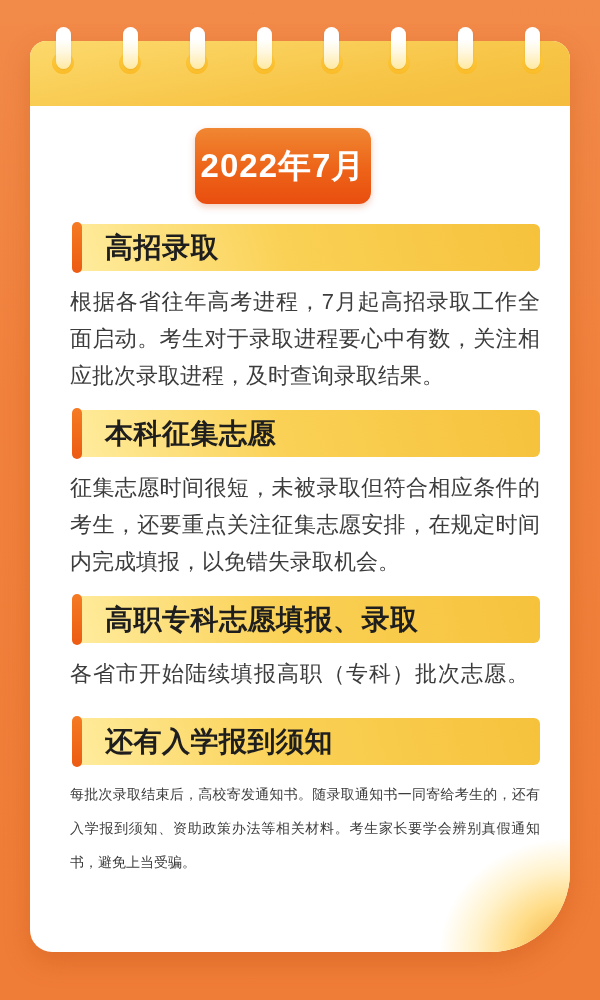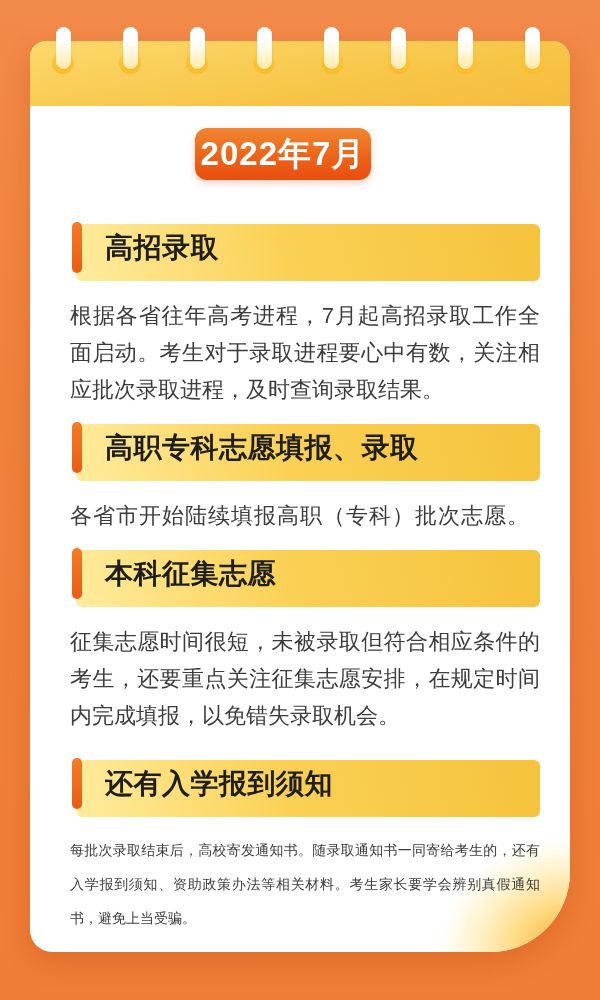--- a/index.html
+++ b/index.html
@@ -36,36 +36,36 @@
     background: radial-gradient(circle at 50% 35%, #FFD95A 0%, #FBBE2A 70%, #F6AE1C 100%);
   }
   .ring-pin {
     position: absolute; left: 3.5px; top: 0; width: 15px; height: 42px;
     border-radius: 8px;
     background: linear-gradient(180deg, #FFFFFF 30%, #FFF7DC 62%, #FFE9A2 100%);
     box-shadow: 0 1px 2px rgba(205, 125, 10, 0.30);
   }
 
   .date-badge {
-    position: absolute; top: 87px; left: 165px; width: 176px; height: 52px;
+    position: absolute; top: 87px; left: 165px; width: 176px; height: 76px;
     border-radius: 12px;
     background: linear-gradient(180deg, #F08732 0%, #ED6318 55%, #E94E10 100%);
     color: #FFFFFF; font-size: 33px; font-weight: 700; letter-spacing: 1px;
     display: flex; align-items: center; justify-content: center;
     box-shadow: 0 3px 7px rgba(200, 60, 0, 0.25);
     z-index: 3;
   }
 
   .content {
     position: absolute; top: 147px; left: 0; right: 0;
     padding: 0 30px 0 40px; box-sizing: border-box; z-index: 3;
   }
 
   .section-bar {
-    position: relative; margin: 16px 0 16px 6px; height: 57px;
+    position: relative; margin: 16px 0 0 6px; height: 47px;
     border-radius: 6px;
     background: linear-gradient(75deg, #FFEC9E 0%, #FAD155 45%, #F6C23C 100%);
   }
   .section:first-child .section-bar { margin-top: 36px; }
   .section--push .section-bar { margin-top: 26px; }
   .section-accent {
     position: absolute; left: -4px; top: -2px; width: 10px; height: 51px;
     border-radius: 5px;
     background: linear-gradient(180deg, #F57B23 0%, #EC5B12 100%);
   }
@@ -140,34 +140,34 @@
   <div class="content">
 
     <div class="section">
       <div class="section-bar">
         <div class="section-accent"></div>
         <div class="section-title">高招录取</div>
       </div>
       <div class="section-body">根据各省往年高考进程，7月起高招录取工作全面启动。考生对于录取进程要心中有数，关注相应批次录取进程，及时查询录取结果。</div>
     </div>
 
+    <div class="section">
+      <div class="section-bar">
+        <div class="section-accent"></div>
+        <div class="section-title">本科征集志愿</div>
+      </div>
+      <div class="section-body">征集志愿时间很短，未被录取但符合相应条件的考生，还要重点关注征集志愿安排，在规定时间内完成填报，以免错失录取机会。</div>
+    </div>
+
     <div class="section section--spread">
       <div class="section-bar">
         <div class="section-accent"></div>
         <div class="section-title">高职专科志愿填报、录取</div>
       </div>
       <div class="section-body">各省市开始陆续填报高职（专科）批次志愿。</div>
-    </div>
-
-    <div class="section">
-      <div class="section-bar">
-        <div class="section-accent"></div>
-        <div class="section-title">本科征集志愿</div>
-      </div>
-      <div class="section-body">征集志愿时间很短，未被录取但符合相应条件的考生，还要重点关注征集志愿安排，在规定时间内完成填报，以免错失录取机会。</div>
     </div>
 
     <div class="section section--compact section--push">
       <div class="section-bar">
         <div class="section-accent"></div>
         <div class="section-title">还有入学报到须知</div>
       </div>
       <div class="section-body">每批次录取结束后，高校寄发通知书。随录取通知书一同寄给考生的，还有入学报到须知、资助政策办法等相关材料。考生家长要学会辨别真假通知书，避免上当受骗。</div>
     </div>
 

